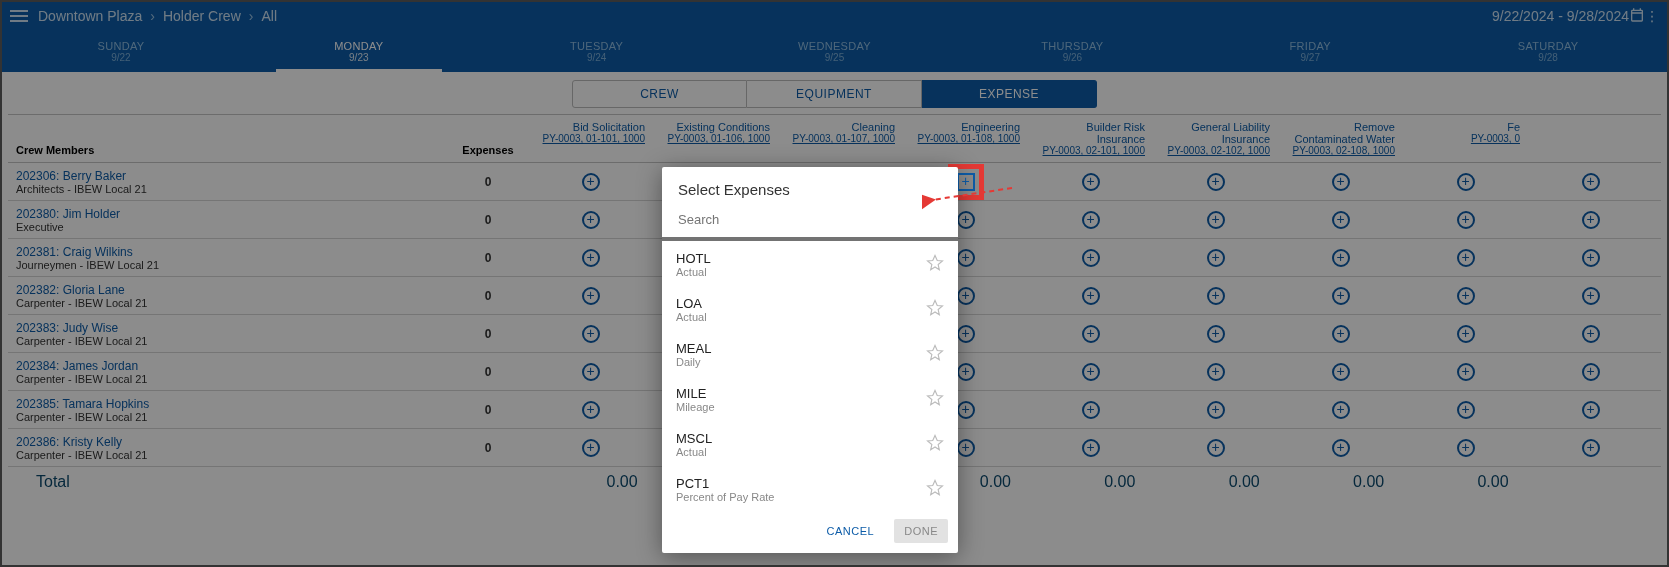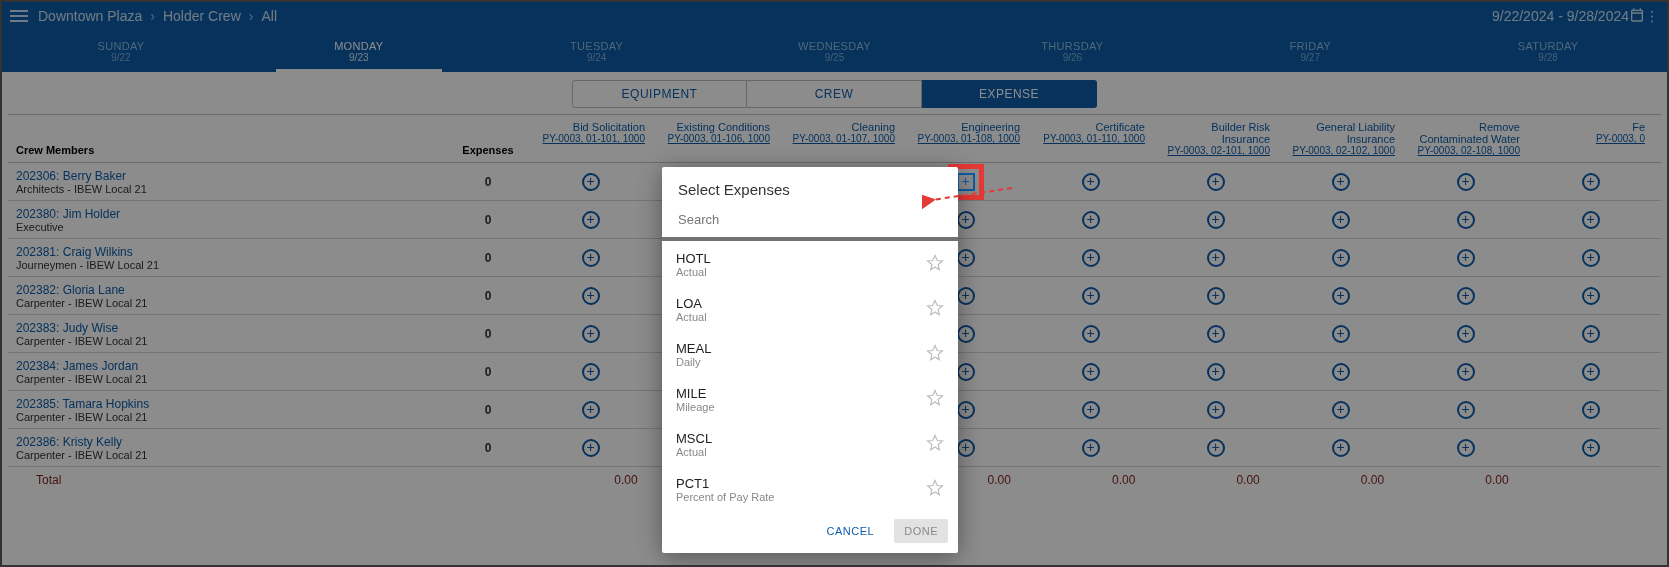--- a/index.html
+++ b/index.html
@@ -108,21 +108,21 @@
   .plus.highlight-target {
     position:relative; z-index:20;
     outline: 3px solid #e53935;
     outline-offset: 6px;
     border-radius:0;
   }
   .plus.highlight-target::after{
      content:""; position:absolute; inset:-9px; border:3px solid #e53935;
   }
 
-  .total-row { display:flex; padding:6px 8px; font-size:12px; color:#7f1d1d;}
+  .total-row { display:flex; padding:6px 8px; font-size:16px; color:#0c4a6e;}
   .total-row .col-name { font-weight:normal; padding-left:20px;}
   .total-row .tval { width:125px; text-align:right; padding-right:20px;}
 
   
   .dialog {
     position:absolute; z-index:30;
     left:660px; top:165px;
     width:296px;
     background:#fff;
     box-shadow:0 4px 24px rgba(0,0,0,0.4);
@@ -206,33 +206,32 @@
       <div class="day-tab">
         <span class="dname">FRIDAY</span>
         <span class="ddate">9/27</span>
       </div>
       <div class="day-tab">
         <span class="dname">SATURDAY</span>
         <span class="ddate">9/28</span>
       </div>
     </div>
     <div class="subtabs">
+      <div class="subtab">CREW</div>
       <div class="subtab">EQUIPMENT</div>
-      <div class="subtab">CREW</div>
       <div class="subtab active">EXPENSE</div>
     </div>
     <div class="grid">
       <div class="ghead">
         <div class="gcell col-name">Crew Members</div>
         <div class="gcell col-exp">Expenses</div>
         <div class="gcell col-job"><span>Bid Solicitation</span><span class="j2">PY-0003, 01-101, 1000</span></div>
         <div class="gcell col-job"><span>Existing Conditions</span><span class="j2">PY-0003, 01-106, 1000</span></div>
         <div class="gcell col-job"><span>Cleaning</span><span class="j2">PY-0003, 01-107, 1000</span></div>
         <div class="gcell col-job"><span>Engineering</span><span class="j2">PY-0003, 01-108, 1000</span></div>
-        <div class="gcell col-job"><span>Certificate</span><span class="j2">PY-0003, 01-110, 1000</span></div>
         <div class="gcell col-job"><span>Builder Risk Insurance</span><span class="j2">PY-0003, 02-101, 1000</span></div>
         <div class="gcell col-job"><span>General Liability Insurance</span><span class="j2">PY-0003, 02-102, 1000</span></div>
         <div class="gcell col-job"><span>Remove Contaminated Water</span><span class="j2">PY-0003, 02-108, 1000</span></div>
         <div class="gcell col-job"><span>Fe</span><span class="j2">PY-0003, 0</span></div>
       </div>
       <div class="grow">
         <div class="col-name">
           <span class="cname">202306: Berry Baker</span>
           <span class="crole">Architects - IBEW Local 21</span>
         </div>

